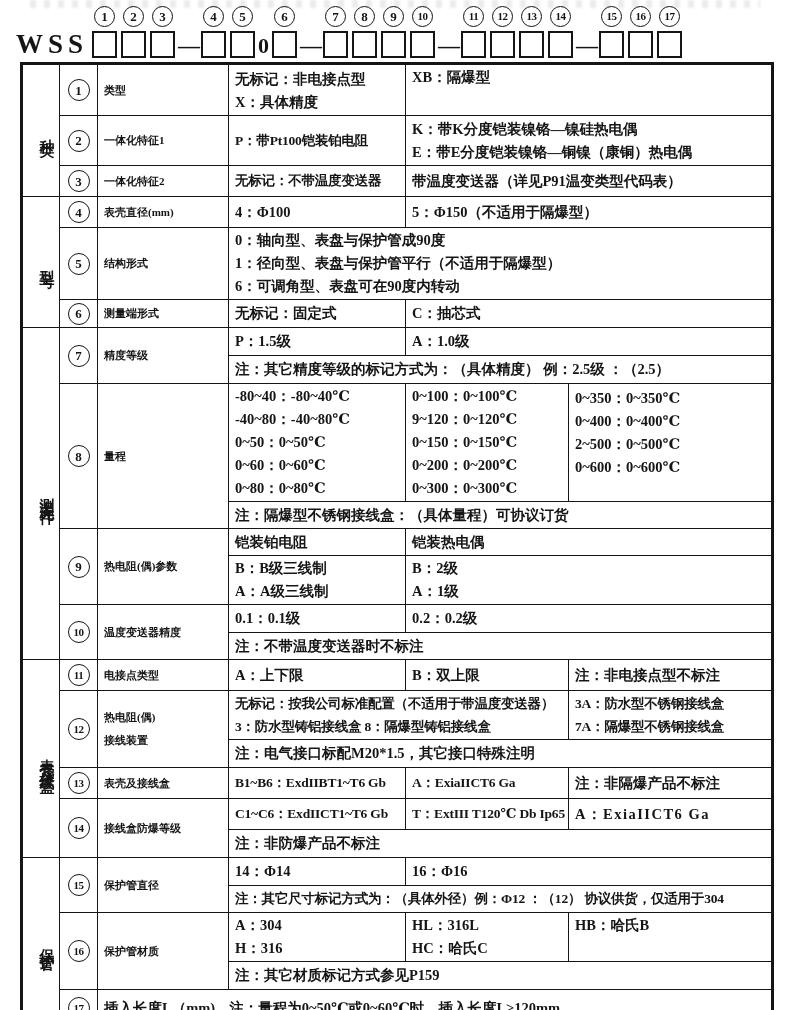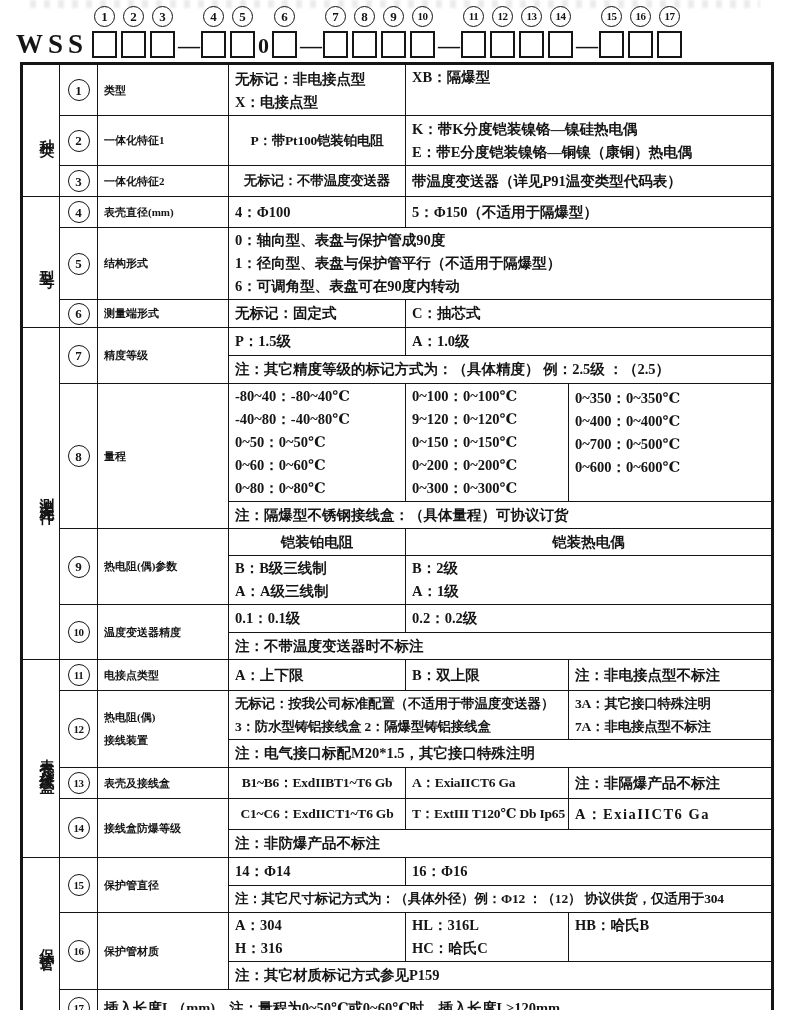--- a/index.html
+++ b/index.html
@@ -68,26 +68,26 @@
   }
   td.numcell{text-align:center;padding:0;}
   .circ{
     display:inline-flex;align-items:center;justify-content:center;
     width:20px;height:20px;border:1.6px solid #151515;border-radius:50%;
     font-size:13px;line-height:1;
   }
   .circ.two{font-size:11px;letter-spacing:-0.5px;}
   td.lblcell{font-size:11px;}
   .vtop{vertical-align:top !important;padding-top:3px !important;}
-  .ctr{text-align:center;}
+  .ctr{text-align:left;}
   .lh{line-height:23px;}
   .lh div{white-space:nowrap;}
   .small{font-size:13.5px;letter-spacing:-0.2px;}
   .sp{letter-spacing:1.5px;}
-  .nowrap{white-space:nowrap;text-align:center;}
+  .nowrap{white-space:nowrap;}
   .r17lbl{margin-right:14px;}
 </style>
 </head>
 <body>
 
 <div class="page">
   <div class="artifact"></div>
 
   <div class="code-header">
     <div class="unit">
@@ -190,21 +190,21 @@
 
     <tbody>
         <tr style="height:48px">
       <td class="grp" rowspan="3">
             <div class="vtext">种类</div>
           </td>
       <td class="numcell"><span class="circ">1</span></td>
       <td class="lblcell">类型</td>
       <td class="vtop lh">
         <div>无标记：非电接点型</div>
-        <div>X：电接点型</div>
+        <div>X：具体精度</div>
       </td>
       <td class="vtop" colspan="2">XB：隔爆型</td>
     </tr>
     <tr style="height:50px">
       <td class="numcell"><span class="circ">2</span></td>
       <td class="lblcell">一体化特征1</td>
       <td class="small nowrap">P：带Pt100铠装铂电阻</td>
       <td class="lh" colspan="2">
         <div>K：带K分度铠装镍铬—镍硅热电偶</div>
         <div>E：带E分度铠装镍铬—铜镍（康铜）热电偶</div>
@@ -267,21 +267,21 @@
       <td class="lh">
         <div>0~100：0~100℃</div>
         <div>9~120：0~120℃</div>
         <div>0~150：0~150℃</div>
         <div>0~200：0~200℃</div>
         <div>0~300：0~300℃</div>
       </td>
       <td class="lh vtop">
         <div>0~350：0~350℃</div>
         <div>0~400：0~400℃</div>
-        <div>0~700：0~500℃</div>
+        <div>2~500：0~500℃</div>
         <div>0~600：0~600℃</div>
       </td>
     </tr>
     <tr style="height:27px">
       <td colspan="3">注：隔爆型不锈钢接线盒：（具体量程）可协议订货</td>
     </tr>
     <tr style="height:27px">
       <td class="numcell" rowspan="2"><span class="circ">9</span></td>
       <td class="lblcell" rowspan="2">热电阻(偶)参数</td>
       <td class="ctr">铠装铂电阻</td>
@@ -318,25 +318,25 @@
       <td>注：非电接点型不标注</td>
     </tr>
     <tr style="height:48px">
       <td class="numcell" rowspan="2"><span class="circ two">12</span></td>
       <td class="lblcell lh" rowspan="2">
         <div>热电阻(偶)</div>
         <div>接线装置</div>
       </td>
       <td class="lh small" colspan="2">
         <div>无标记：按我公司标准配置（不适用于带温度变送器）</div>
-        <div>3：防水型铸铝接线盒  2：隔爆型铸铝接线盒</div>
+        <div>3：防水型铸铝接线盒  8：隔爆型铸铝接线盒</div>
       </td>
       <td class="lh small">
-        <div>3A：其它接口特殊注明</div>
-        <div>7A：非电接点型不标注</div>
+        <div>3A：防水型不锈钢接线盒</div>
+        <div>7A：隔爆型不锈钢接线盒</div>
       </td>
     </tr>
     <tr style="height:28px">
       <td colspan="3">注：电气接口标配M20*1.5，其它接口特殊注明</td>
     </tr>
     <tr style="height:31px">
       <td class="numcell"><span class="circ two">13</span></td>
       <td class="lblcell">表壳及接线盒</td>
       <td class="small nowrap">B1~B6：ExdIIBT1~T6 Gb</td>
       <td class="small">A：ExiaIICT6  Ga</td>

